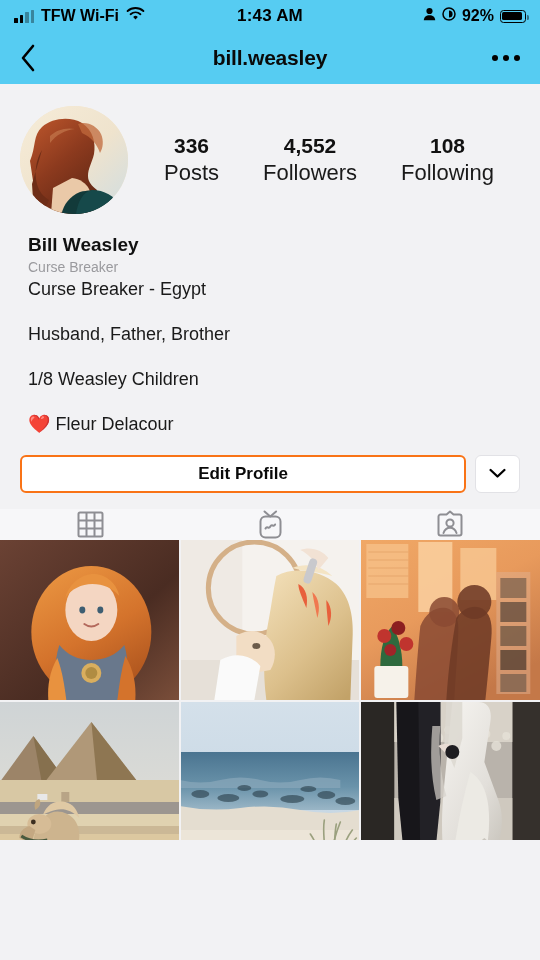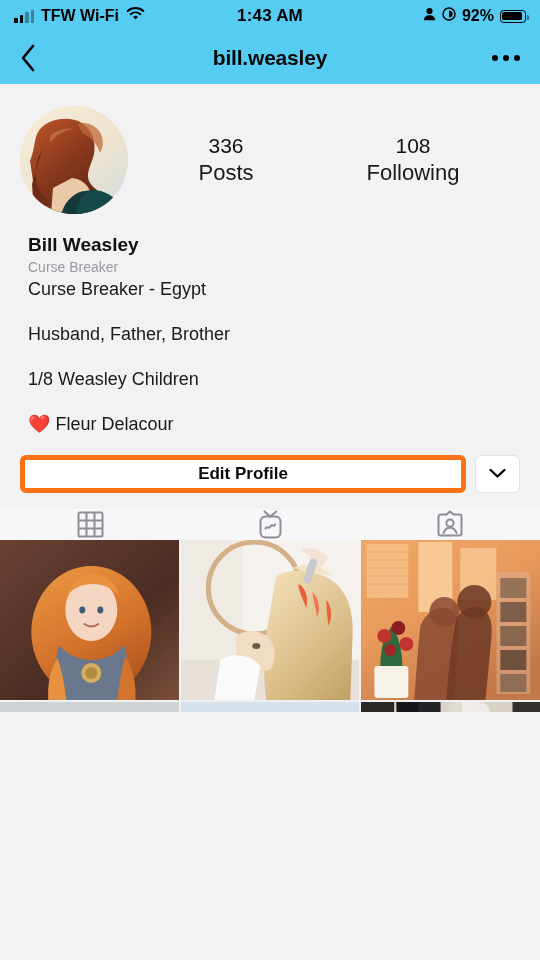--- a/index.html
+++ b/index.html
@@ -3,21 +3,21 @@
 <meta charset="utf-8">
 <style>
   * { margin:0; padding:0; box-sizing:border-box; }
   html, body { width:540px; height:960px; }
   body {
     font-family:"Liberation Sans", sans-serif;
     background:#f2f2f4;
     overflow:hidden;
     -webkit-font-smoothing:antialiased;
   }
-  .phone { width:540px; height:712px; position:relative; display:flex; flex-direction:column; }
+  .phone { width:540px; height:840px; position:relative; display:flex; flex-direction:column; }
 
   
   .status-bar {
     height:32px; background:#56ccf2; display:flex; align-items:center;
     padding:0 14px; color:#000; font-size:17px; font-weight:600; flex:0 0 32px;
   }
   .sb-left { display:flex; align-items:center; gap:7px; flex:1; }
   .sb-center { flex:0 0 auto; letter-spacing:0.2px; }
   .sb-right { display:flex; align-items:center; gap:6px; flex:1; justify-content:flex-end; }
   .signal { display:flex; align-items:flex-end; gap:2px; height:13px; }
@@ -55,32 +55,32 @@
   
   .content { flex:1; background:#f2f2f4; display:flex; flex-direction:column; overflow:hidden; }
   .profile-top { display:flex; align-items:center; padding:22px 20px 0 20px; }
   .avatar {
     width:108px; height:108px; border-radius:50%; overflow:hidden; flex:0 0 108px;
     background:#f3e6cf; position:relative;
   }
   .avatar svg { display:block; width:100%; height:100%; }
   .stats { flex:1; display:flex; justify-content:space-around; padding-left:14px; padding-right:4px; }
   .stat { text-align:center; }
-  .stat .num { font-size:21px; font-weight:400; color:#111; line-height:1.25; }
+  .stat .num { font-size:21px; font-weight:700; color:#111; line-height:1.25; }
   .stat .lbl { font-size:22px; color:#1a1a1a; line-height:1.3; }
 
   .bio { padding:18px 20px 0 28px; }
   .bio .name { font-size:19px; font-weight:700; color:#111; line-height:1.35; }
   .bio .category { font-size:14px; color:#9a9a9e; line-height:1.35; }
   .bio p { font-size:18px; color:#1a1a1a; line-height:1.35; }
   .bio .spacer { height:21px; }
 
   .actions { display:flex; gap:9px; padding:18px 20px 16px 20px; }
   .edit-profile {
-    flex:1; height:38px; background:#fff; border:5px solid #f97316; border-radius:6px;
+    flex:1; height:38px; background:#fff; border:2px solid #f97316; border-radius:6px;
     display:flex; align-items:center; justify-content:center;
     font-size:17px; font-weight:700; color:#0a0a0a;
   }
   .dropdown-btn {
     width:45px; height:38px; background:#fff; border:1px solid #e2e2e6; border-radius:6px;
     display:flex; align-items:center; justify-content:center;
   }
   .divider { height:1px; background:#dedee2; }
 
   
@@ -185,20 +185,24 @@
           <path d="M52 72c8 1 14 5 17 11 3 6 2 13-2 18l-36 7 2-26z" fill="#eac9a8"></path>
           <path d="M60 86c14-4 28 0 37 10l5 16H41c1-11 7-21 19-26z" fill="#123a3a"></path>
           <path d="M72 84c12 0 23 6 28 16l2 8H56c2-13 7-22 16-24z" fill="#16494a"></path>
           <path d="M30 30c6-6 16-9 25-7-10 1-19 6-25 14z" fill="#d08a5c" opacity=".5"></path>
         </svg>
       </div>
       <div class="stats">
         <div class="stat">
           <div class="num">336</div>
           <div class="lbl">Posts</div>
+        </div>
+        <div class="stat">
+          <div class="num">4,552</div>
+          <div class="lbl">Followers</div>
         </div>
         <div class="stat">
           <div class="num">108</div>
           <div class="lbl">Following</div>
         </div>
       </div>
     </div>
 
     <div class="bio">
       <div class="name">Bill Weasley</div>

